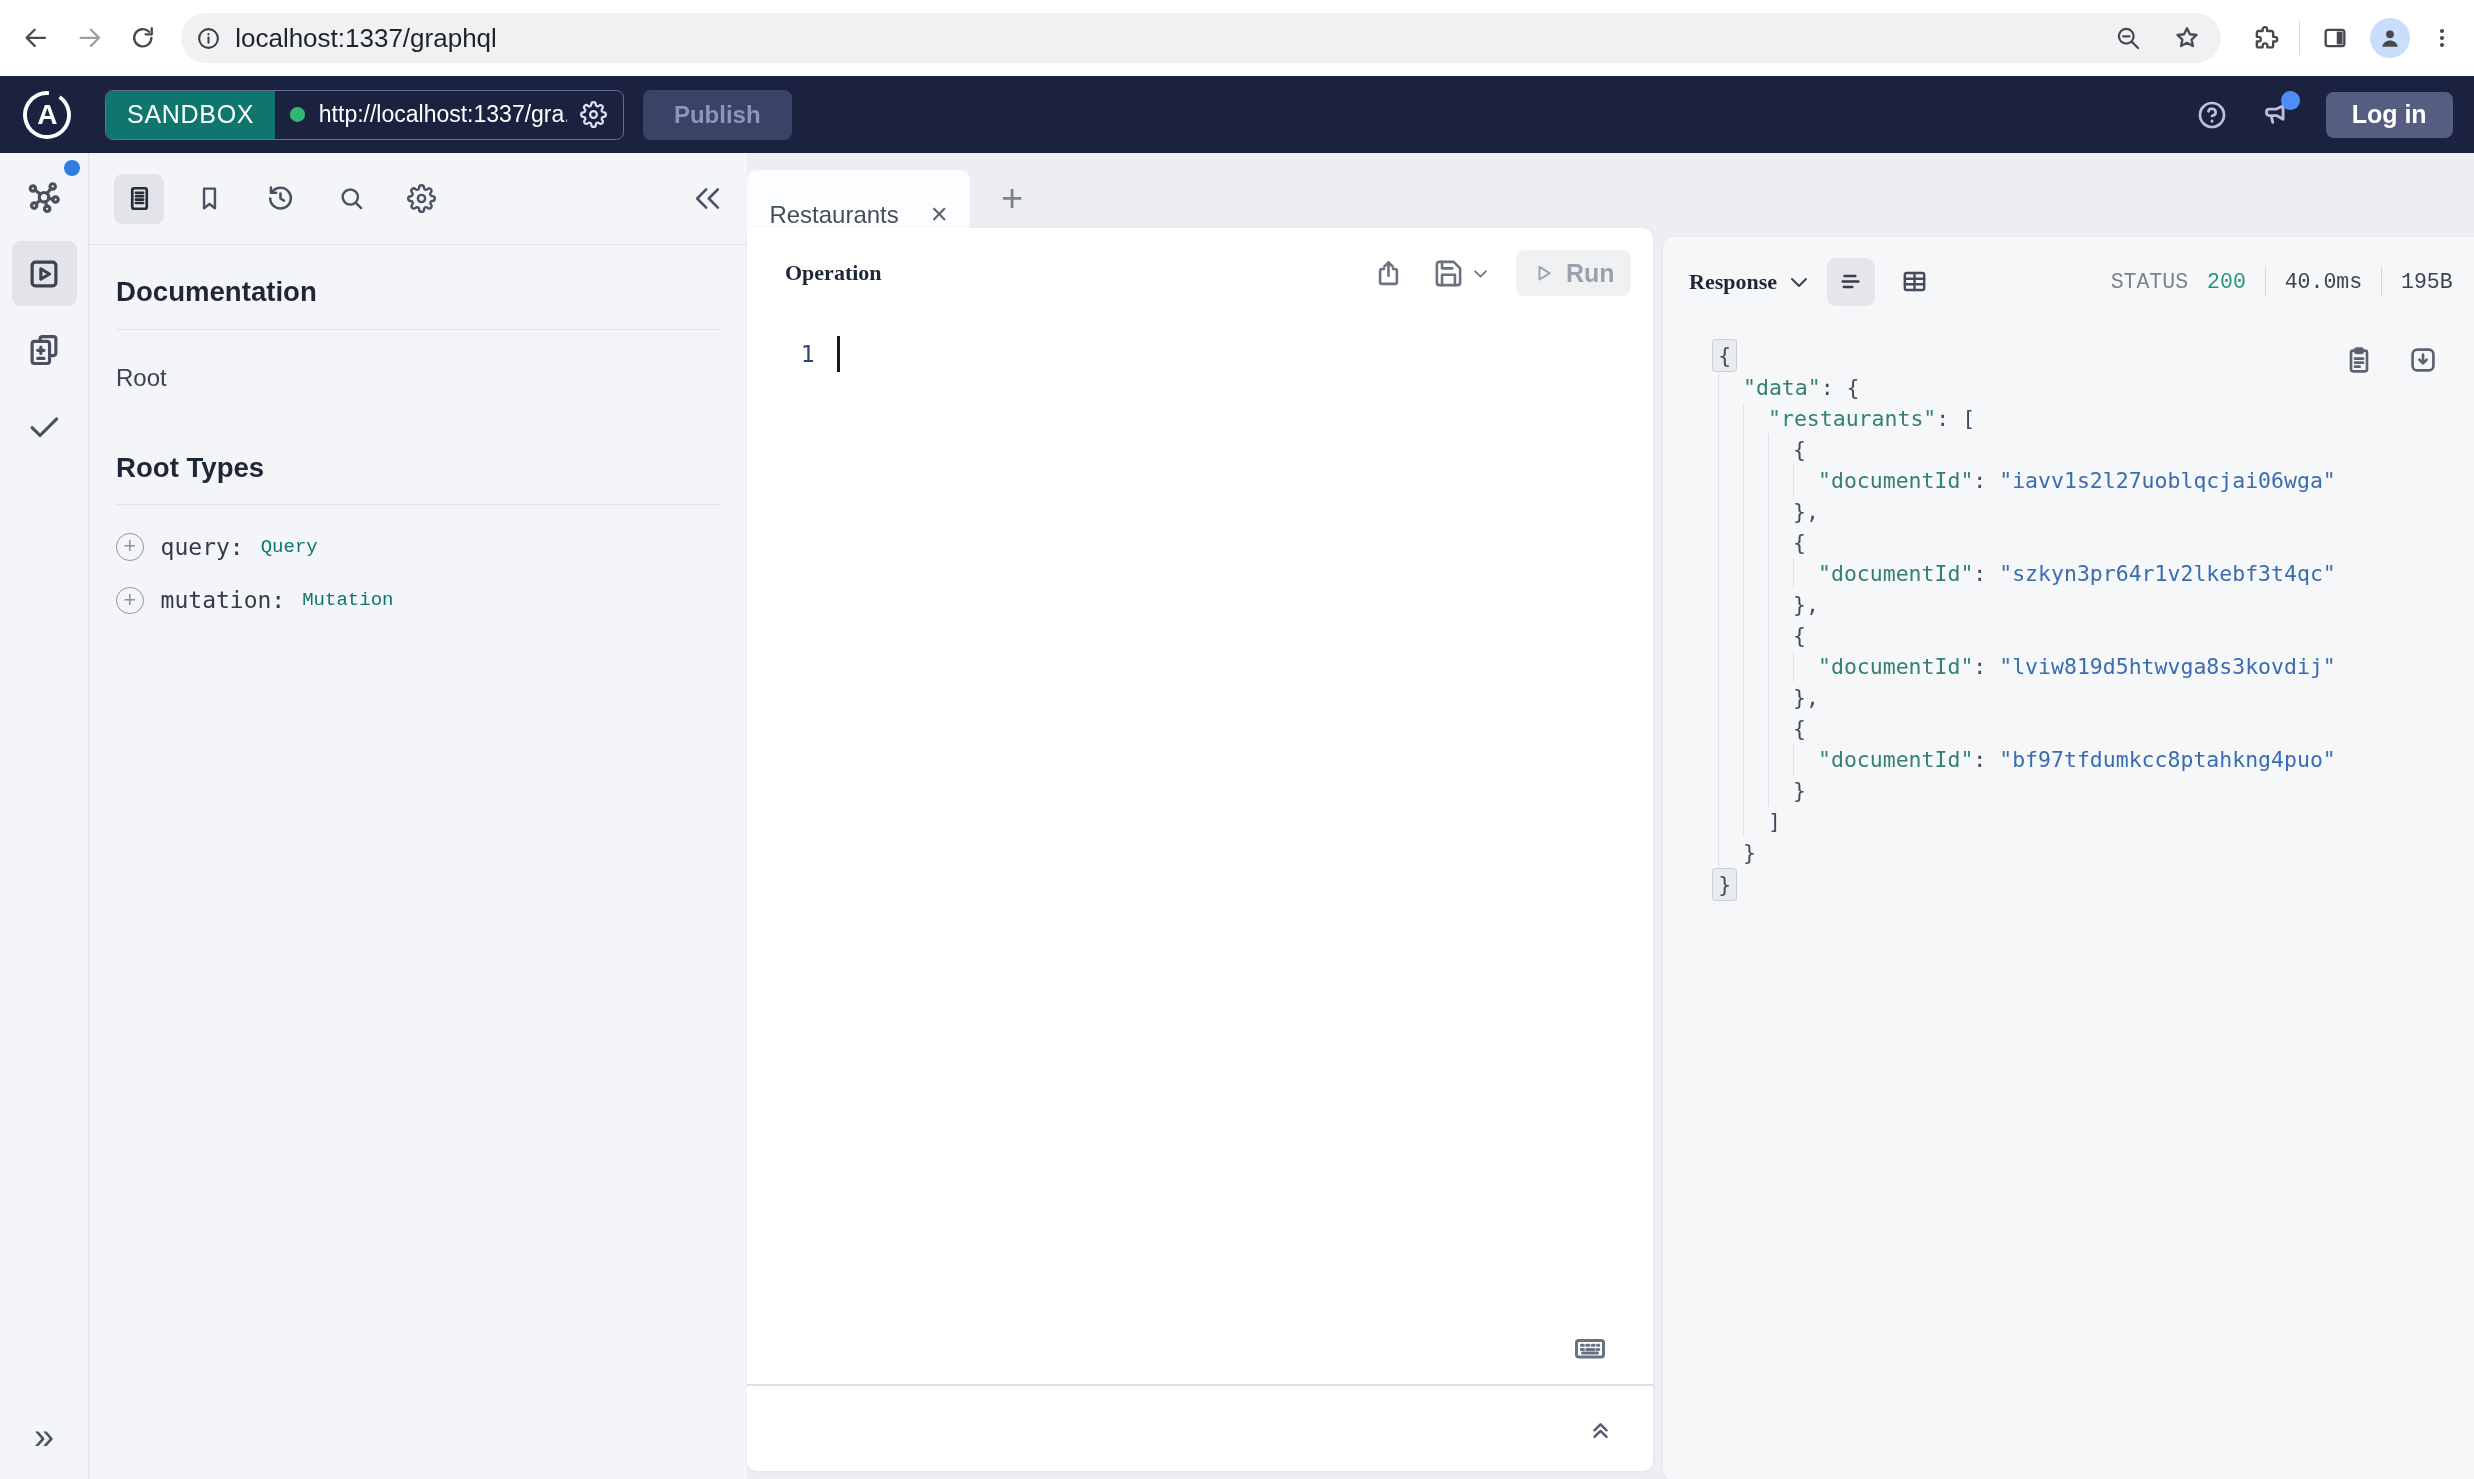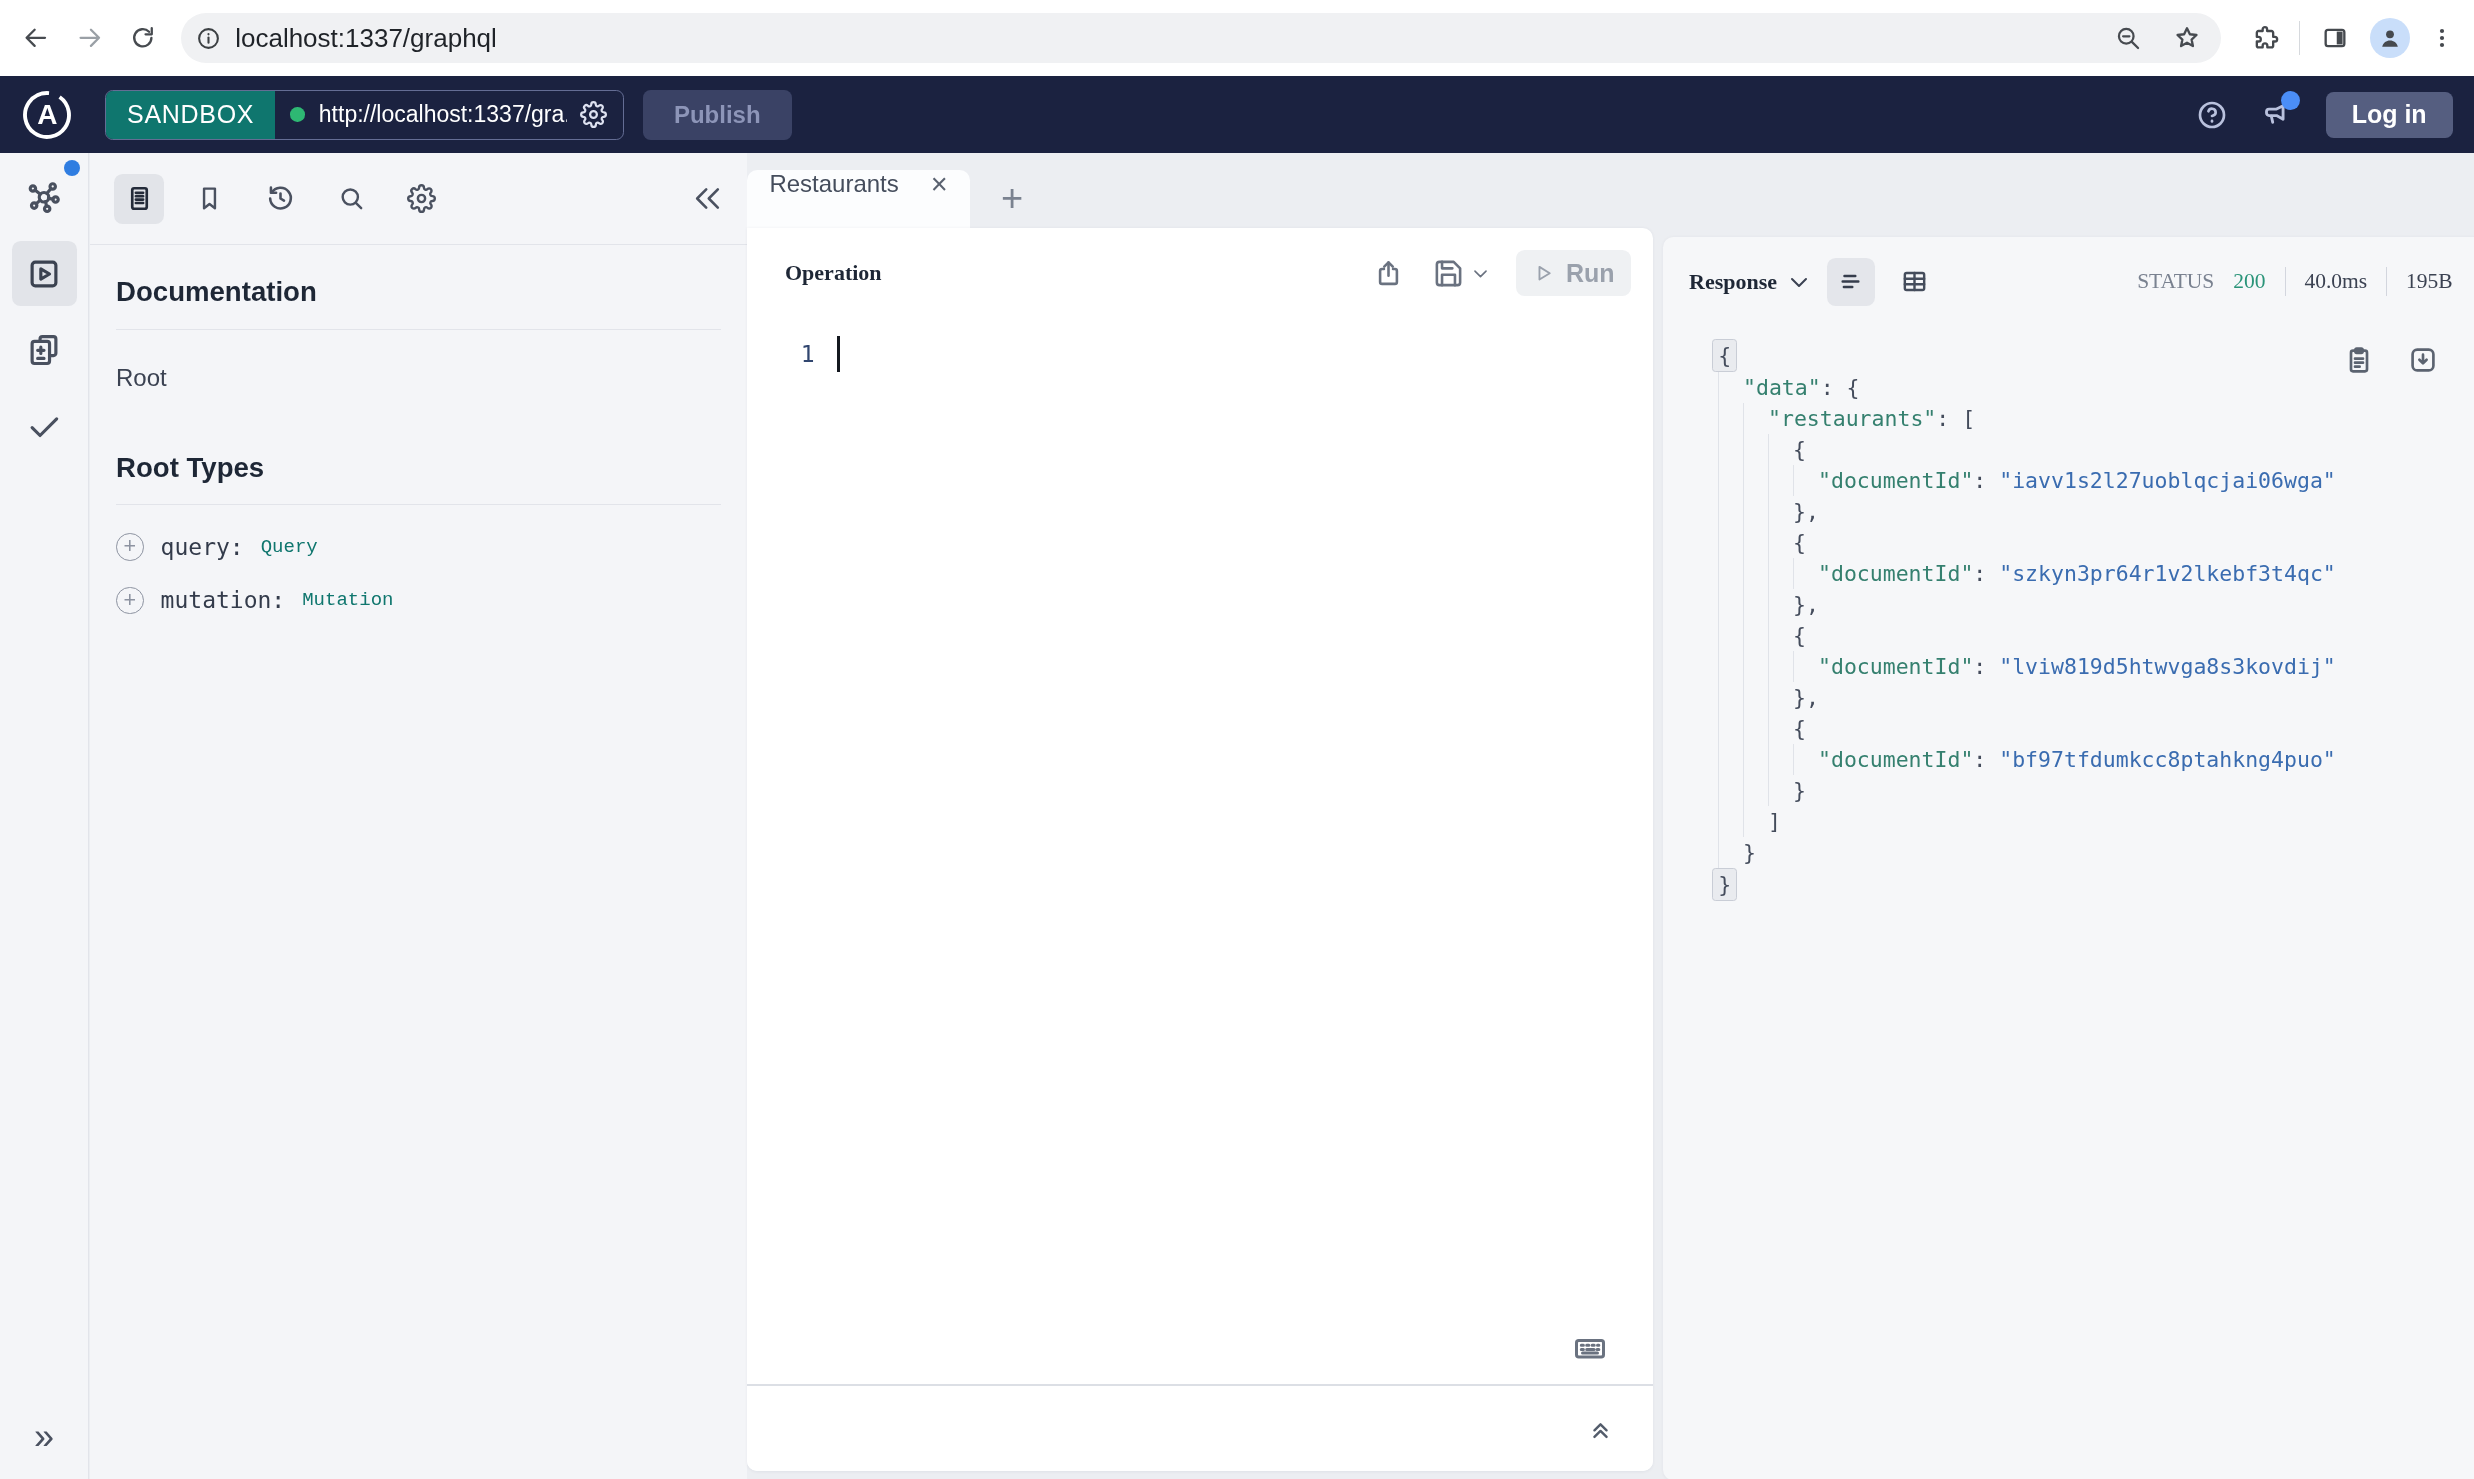--- a/index.html
+++ b/index.html
@@ -80,21 +80,21 @@
   .doc-h2 { margin-top:60px; }
   .type-row { display:flex; align-items:center; gap:17px; margin-top:8.6px; height:45px; cursor:pointer; }
   .plus-circle { width:27.6px; height:27.6px; border:1.7px solid #8d93a1; border-radius:50%;
                  color:#8d93a1; font-size:21.5px; line-height:24px; text-align:center; flex:0 0 auto; }
   .t-field { font-family:"DejaVu Sans Mono", monospace; font-size:23px; color:#333b4b; }
   .t-type  { font-family:Liberation Mono, monospace; font-size:19px; color:#0f766e; }
 
   
   .tab-strip { position:absolute; left:747px; top:15.5px; height:60px; display:flex; align-items:flex-end; }
   .tab { width:223px; height:59px; background:#fcfdfe; border-radius:10.3px 10.3px 0 0; display:flex;
-         align-items:flex-start; padding:0 22.4px; cursor:pointer; }
+         align-items:flex-end; padding:0 22.4px; cursor:pointer; }
   .tab-label { font-size:24px; color:#454d5c; flex:1; }
   .tab-close { font-size:29px; color:#5a6270; cursor:pointer; line-height:1; }
   .new-tab { margin-left:31px; margin-bottom:12px; font-size:38px; color:#7a8290; cursor:pointer;
              line-height:1; font-weight:300; }
 
   
   .op-card { position:absolute; left:747px; top:75px; width:906px; height:1243px; background:#fff;
              border-radius:0 10.3px 10.3px 10.3px; box-shadow:0 0.9px 3.4px rgba(20,30,60,.06); }
   .op-header { display:flex; align-items:center; padding:22.4px 22.4px 0 38px; }
   .panel-title { font-size:22px; font-weight:bold; color:#1e2736;font-family:Liberation Serif, serif; }
@@ -116,21 +116,21 @@
   .expand-up { margin-left:auto; color:#535c6b; cursor:pointer; }
 
   
   .resp-card { position:absolute; left:1663px; top:84px; width:812px; height:1243px; background:#f6f7f9;
                border-radius:10.3px 0 0 10.3px; box-shadow:0 0.9px 3.4px rgba(20,30,60,.05); }
   .resp-header { display:flex; align-items:center; padding:20.7px 22.4px 0 26px; }
   .resp-chev { color:#3b4252; margin-left:10.3px; cursor:pointer; }
   .fmt-btn { width:48px; height:48px; display:flex; align-items:center; justify-content:center;
              border-radius:8.6px; color:#454d5c; cursor:pointer; margin-left:15.5px; }
   .fmt-btn.selected { background:#e4e6eb; color:#353d4c; }
-  .stats { display:flex; align-items:center; gap:19px; font-family:Liberation Serif, serif;
+  .stats { display:flex; align-items:center; gap:19px; font-family:Liberation Mono, monospace;
            font-size:21.5px; }
   .stat-label { color:#7a8290; }
   .stat-ok { color:#2a9479;text-align:right; }
   .stat-val { color:#3b4252; }
   .stat-div { width:0.9px; height:29px; background:#d3d6de; }
   .resp-body { position:relative; margin-top:33px; padding-left:55px; }
   .resp-tool { position:absolute; top:5.2px; color:#5b6370; cursor:pointer; }
   .copy-btn { right:100px; } .dl-btn { right:36px; }
   .jline { display:flex; font-family:"DejaVu Sans Mono", monospace; font-size:21.5px;
            line-height:31px; white-space:pre; }

